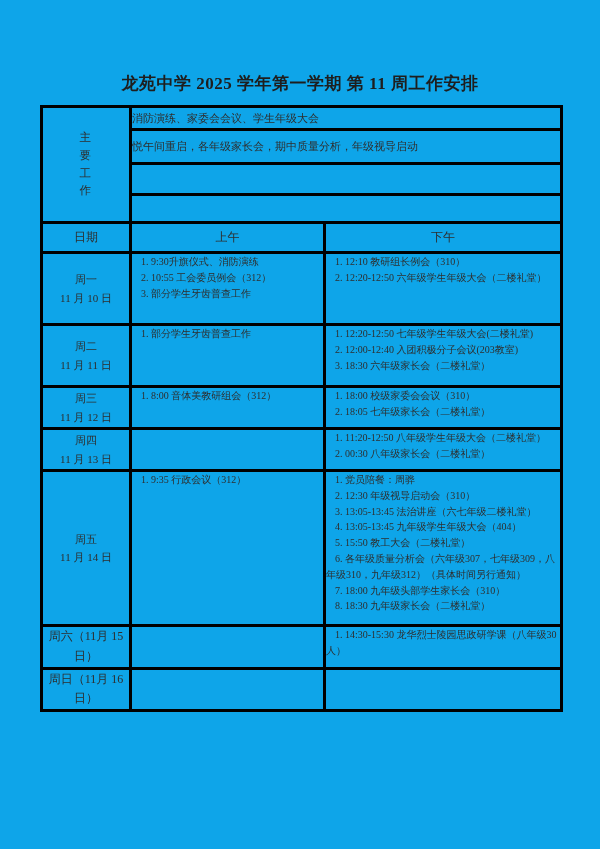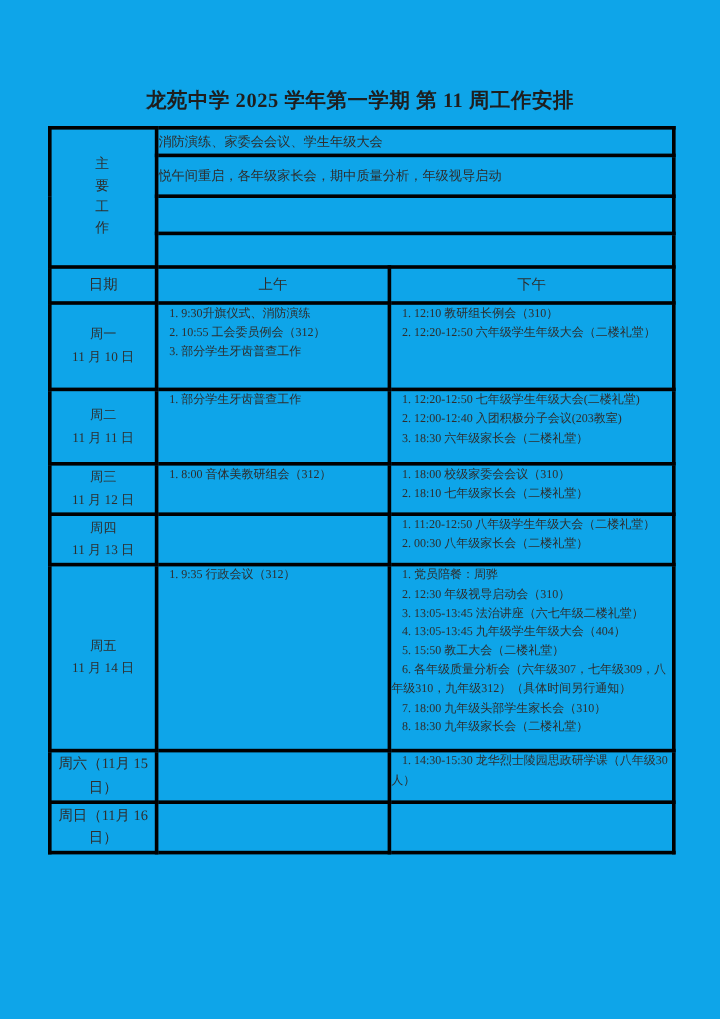--- a/index.html
+++ b/index.html
@@ -115,21 +115,21 @@
         <tr class="row-2">
           <td class="date-cell">
             <div>周三</div>
             <div>11 月 12 日</div>
           </td>
           <td class="items-cell">
             <div class="item">1. 8:00 音体美教研组会（312）</div>
           </td>
           <td class="items-cell">
             <div class="item">1. 18:00 校级家委会会议（310）</div>
-            <div class="item">2. 18:10 七年级家长会（二楼礼堂）</div>
+            <div class="item">2. 18:05 七年级家长会（二楼礼堂）</div>
           </td>
         </tr>
         <tr class="row-3">
           <td class="date-cell">
             <div>周四</div>
             <div>11 月 13 日</div>
           </td>
           <td class="items-cell"></td>
           <td class="items-cell">
             <div class="item">1. 11:20-12:50 八年级学生年级大会（二楼礼堂）</div>

